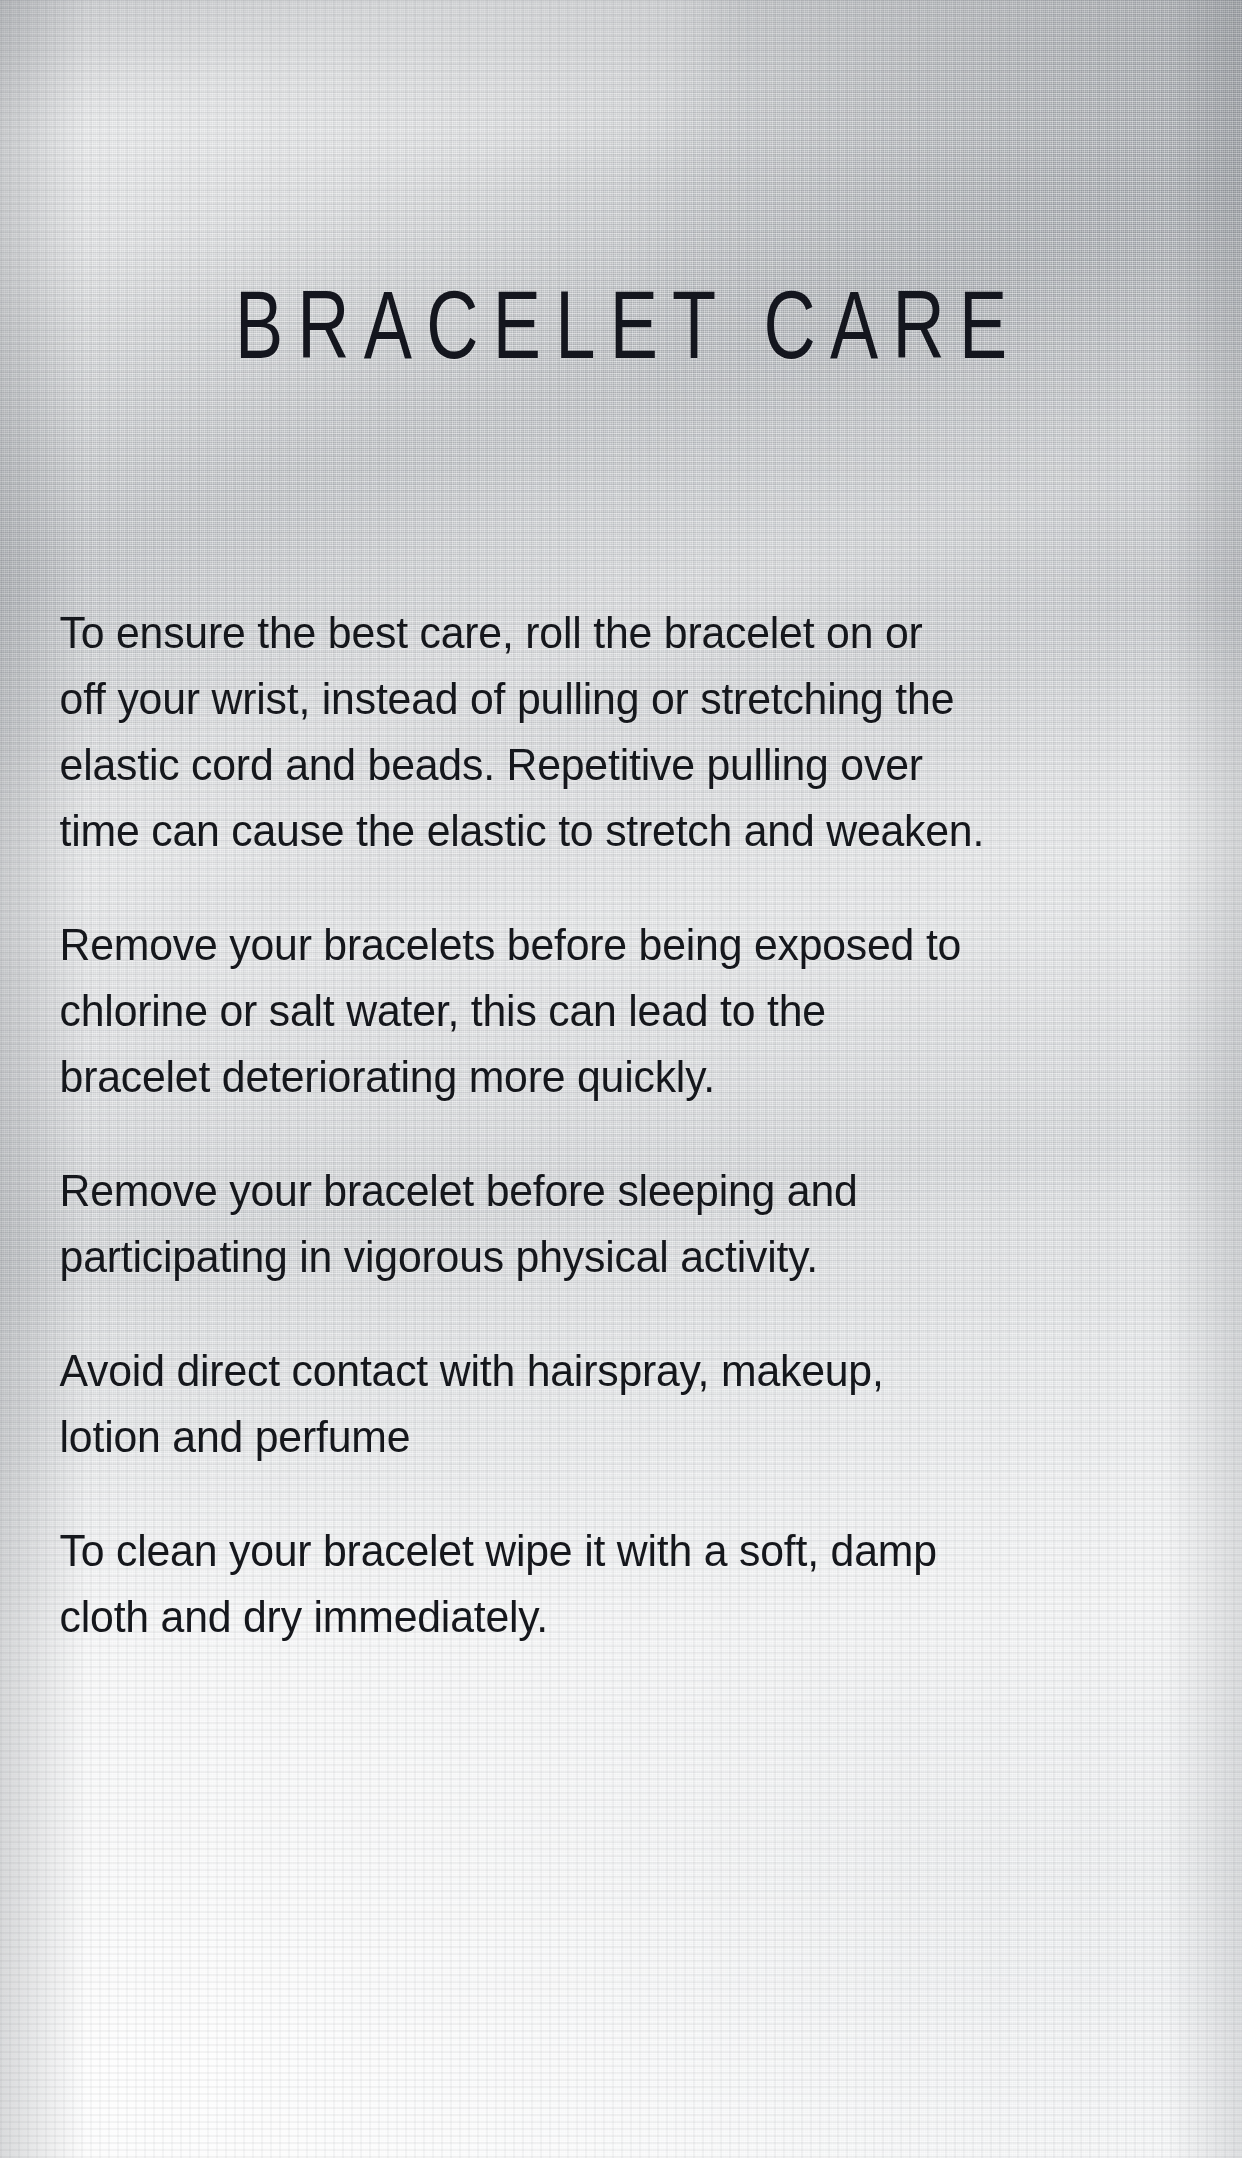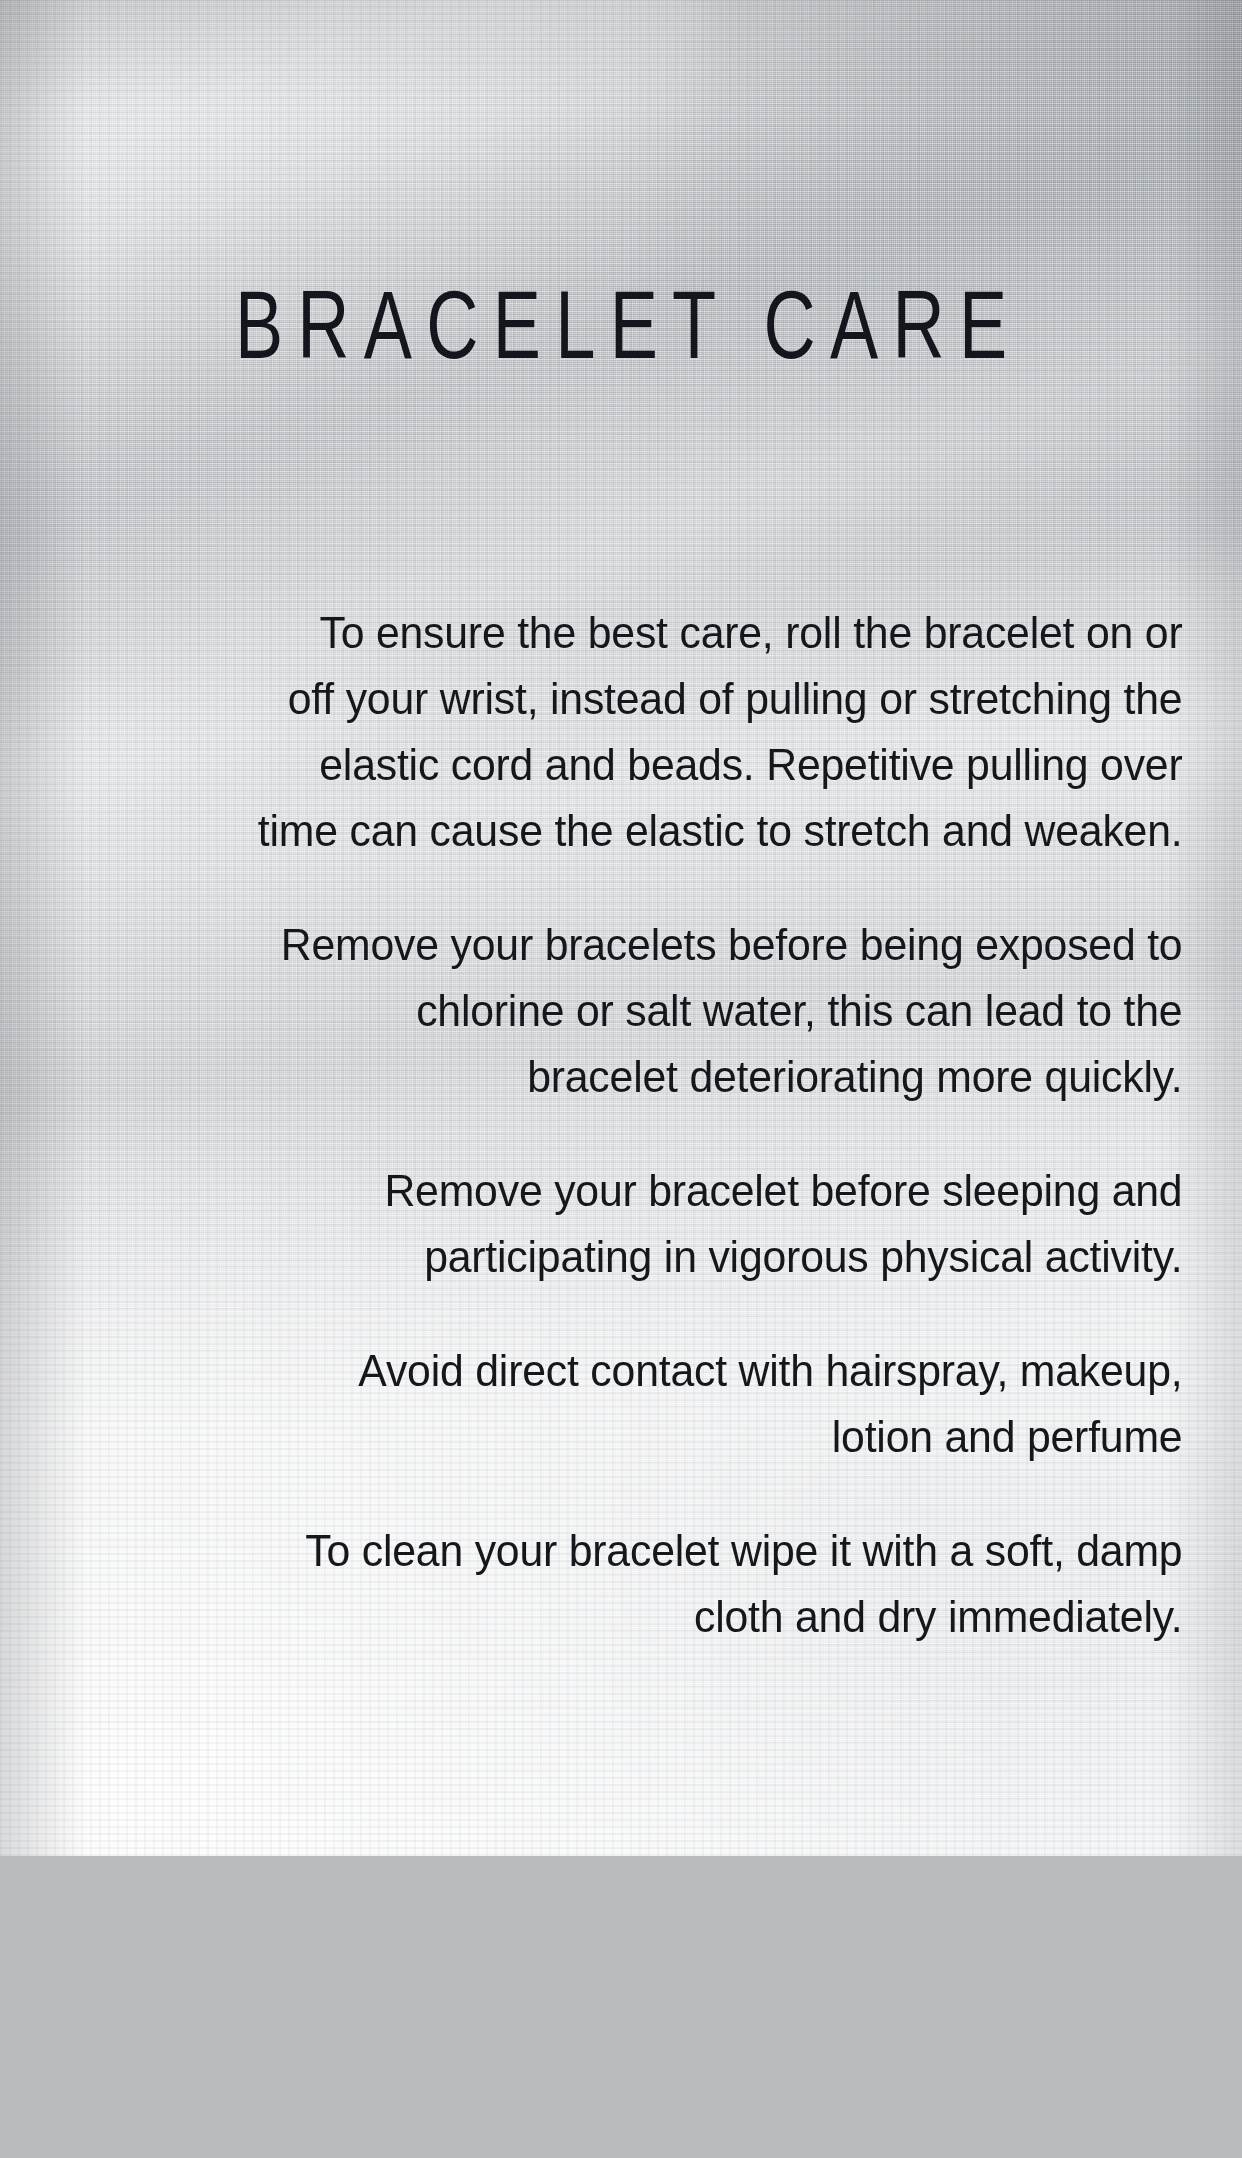--- a/index.html
+++ b/index.html
@@ -5,21 +5,21 @@
 <style>
   html, body {
     margin: 0;
     padding: 0;
     background: #b9bbbd;
   }
 
   .card {
     position: relative;
     width: 1242px;
-    height: 1856px;
+    height: 2158px;
     overflow: hidden;
     background: #fca5a5;
     font-family: "Liberation Sans", "DejaVu Sans", sans-serif;
   }
 
   
   .weave {
     position: absolute;
     inset: 0;
     z-index: 1;
@@ -198,21 +198,21 @@
     text-shadow: 0 1px 1px rgba(255,255,255,0.28);
   }
 
   .body {
     position: absolute;
     top: 600px;
     left: 0;
     right: 0;
     padding: 0 30px;
     box-sizing: border-box;
-    text-align: right;
+    text-align: left;
     color: #15171c;
   }
 
   .para {
     margin: 0 0 48px 0;
     font-family: "Liberation Sans", "DejaVu Sans", sans-serif;
     font-size: 45px;
     font-weight: 400;
     line-height: 66px;
     letter-spacing: -0.2px;

